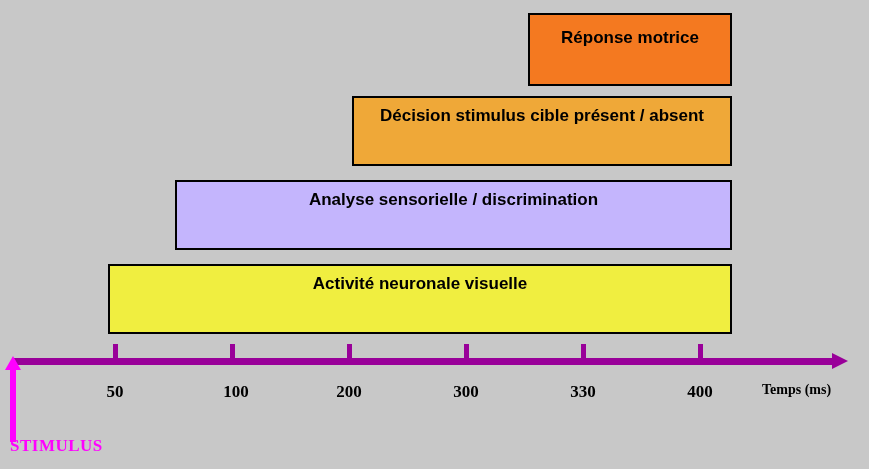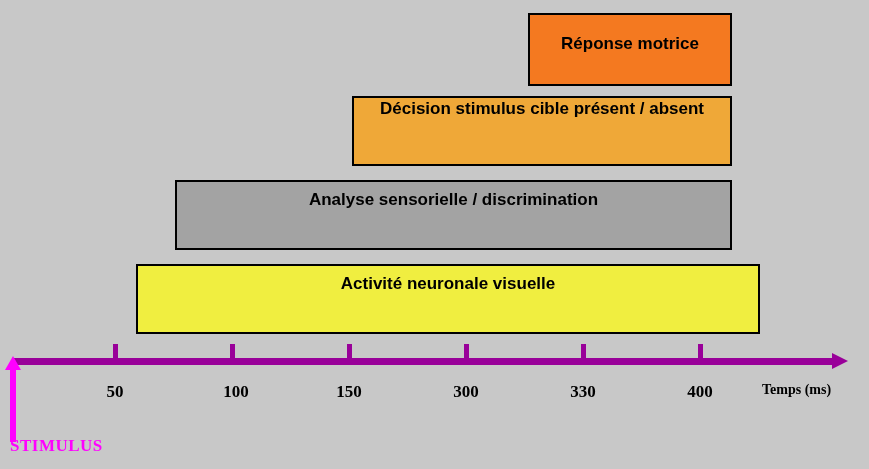--- a/index.html
+++ b/index.html
@@ -37,41 +37,40 @@
     color: #000000;
     letter-spacing: 0px;
     padding: 0 10px;
   }
 
   #box-reponse-motrice {
     left: 528px;  top: 13px;
     width: 204px; height: 73px;
     background: #f47920;
   }
-  #box-reponse-motrice .stage-label { padding-top: 18px; }
+  #box-reponse-motrice .stage-label { padding-top: 12px; }
 
   #box-decision {
     left: 352px;  top: 96px;
     width: 380px; height: 70px;
     background: #efa838;
   }
-  #box-decision .stage-label { }
+  #box-decision .stage-label { padding-top: 7px; }
 
   #box-analyse {
     left: 175px;  top: 180px;
     width: 557px; height: 70px;
     background: #edc72c;
   }
   #box-analyse .stage-label { padding-top: 7px; }
 
   #box-activite {
     left: 108px;  top: 264px;
     width: 624px; height: 70px;
     background: #f0ee40;
-    margin-left: 28px;
   }
   #box-activite .stage-label { padding-top: 7px; }
 
   
   #time-axis {
     position: absolute;
     left: 0;
     top: 340px;
     width: 869px;
     height: 60px;
@@ -168,42 +167,42 @@
 <div id="stage">
 
   <div class="stage-box" id="box-reponse-motrice" style="background: rgb(244, 121, 32);">
     <span class="stage-label">Réponse motrice</span>
   </div>
 
   <div class="stage-box" id="box-decision" style="background: rgb(239, 168, 56);">
     <span class="stage-label">Décision stimulus cible présent / absent</span>
   </div>
 
-  <div class="stage-box" id="box-analyse" style="background: #a3a3a3;">
+  <div class="stage-box" id="box-analyse" style="background: #c4b5fd;">
     <span class="stage-label">Analyse sensorielle / discrimination</span>
   </div>
 
   <div class="stage-box" id="box-activite" style="background: rgb(240, 238, 64);">
     <span class="stage-label">Activité neuronale visuelle</span>
   </div>
 
   <div id="time-axis">
     <div class="axis-line"></div>
     <div class="axis-arrowhead"></div>
 
     <div class="axis-tick" style="left:113px"></div>
     <div class="axis-tick" style="left:230px"></div>
     <div class="axis-tick" style="left:347px"></div>
     <div class="axis-tick" style="left:464px"></div>
     <div class="axis-tick" style="left:581px"></div>
     <div class="axis-tick" style="left:698px"></div>
 
     <div class="axis-tick-label" style="left:115px">50</div>
     <div class="axis-tick-label" style="left:236px">100</div>
-    <div class="axis-tick-label" style="left:349px">150</div>
+    <div class="axis-tick-label" style="left:349px">200</div>
     <div class="axis-tick-label" style="left:466px">300</div>
     <div class="axis-tick-label" style="left:583px">330</div>
     <div class="axis-tick-label" style="left:700px">400</div>
 
     <div id="axis-unit-label">Temps (ms)</div>
   </div>
 
   <div id="stimulus-marker">
     <div class="stimulus-arrowhead"></div>
     <div class="stimulus-shaft"></div>

